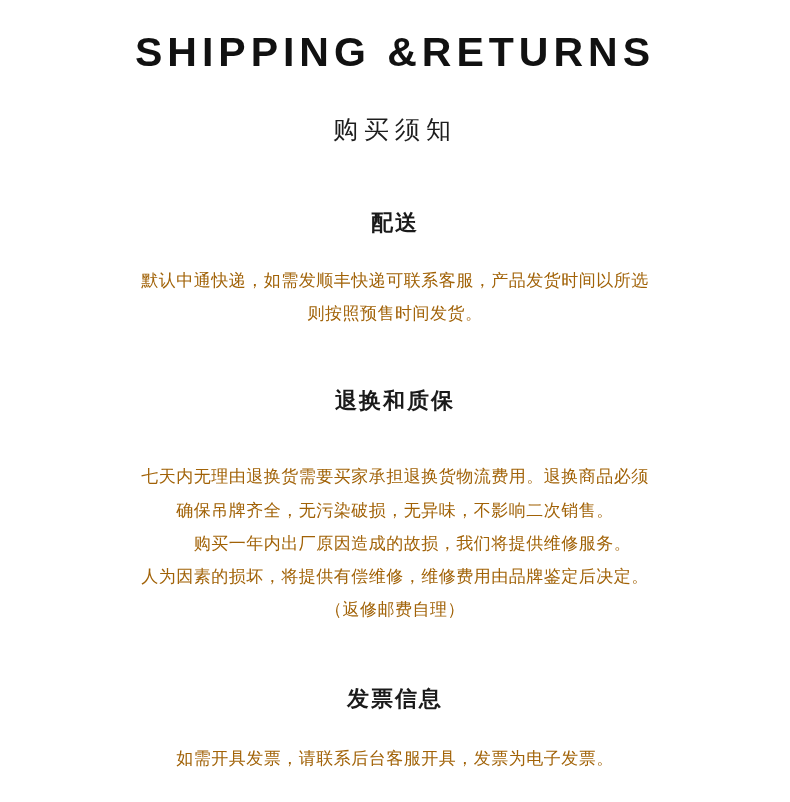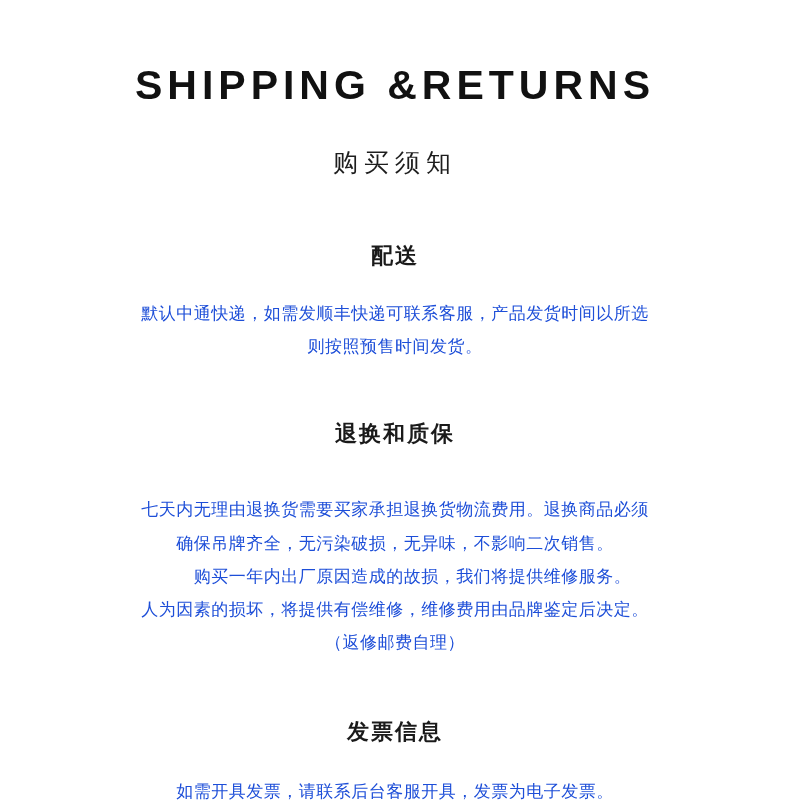--- a/index.html
+++ b/index.html
@@ -15,21 +15,20 @@
     overflow: hidden;
   }
   .page {
     width: 790px;
     height: 570px;
     box-sizing: border-box;
     padding: 18px 40px 0 40px;
     display: flex;
     flex-direction: column;
     align-items: center;
-    margin-top: 33px;
   }
   .main-title {
     font-size: 41px;
     font-weight: bold;
     letter-spacing: 5px;
     color: #111111;
     text-align: center;
     margin-top: 12px;
     line-height: 1.1;
     white-space: nowrap;
@@ -51,21 +50,21 @@
   .section-heading {
     font-size: 22px;
     font-weight: bold;
     color: #1a1a1a;
     letter-spacing: 2px;
     text-align: center;
   }
   .section-body {
     font-size: 17px;
     line-height: 1.95;
-    color: #1d4ed8;
+    color: #a16207;
     text-align: center;
     max-width: 650px;
     letter-spacing: 0.5px;
   }
   .sec-shipping { margin-top: 62px; }
   .sec-shipping .section-body { margin-top: 26px; }
   .sec-returns { margin-top: 56px; gap: 16px; }
   .sec-returns .section-body { margin-top: 28px; }
   .sec-invoice { margin-top: 58px; }
   .sec-invoice .section-body { margin-top: 28px; }

